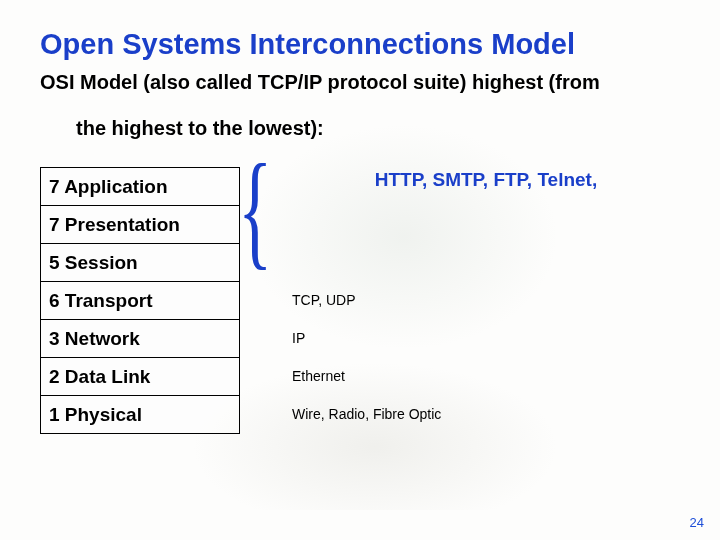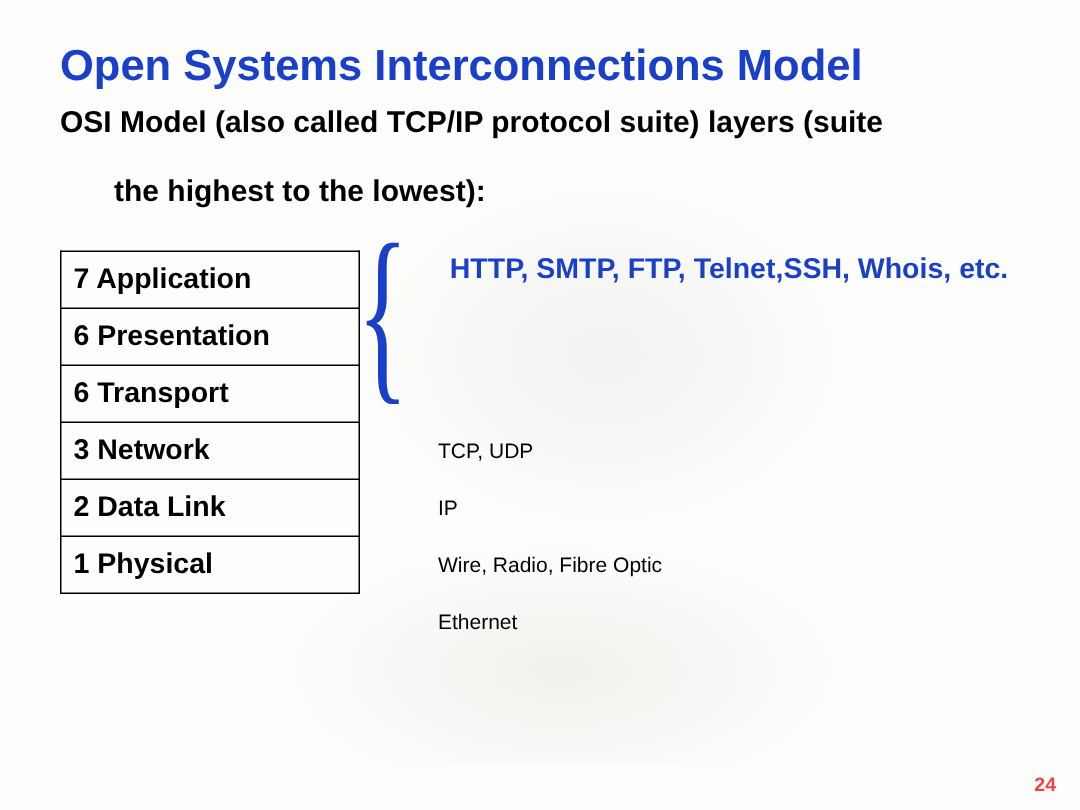--- a/index.html
+++ b/index.html
@@ -95,48 +95,51 @@
     justify-content: center;
     line-height: 1.35;
     padding-left: 8px;
     font-size: 19px;
     font-weight: bold;
   }
   .page-num {
     position: absolute;
     bottom: 10px;
     right: 16px;
-    color: #ef4444;
+    color: #1d4ed8;
     font-size: 13px;
-    font-weight: bold;
+    font-weight: normal;
   }
 </style>
 </head>
 <body>
 
 <div class="bg-deco"></div>
 
 <div class="slide">
 
   <h1 class="title">Open Systems Interconnections Model</h1>
 
   <div class="subtitle">
-    <span>OSI Model (also called TCP/IP protocol suite) layers (suite</span>
+    <span>OSI Model (also called TCP/IP protocol suite) highest (from</span>
     <span class="indent">the highest to the lowest):</span>
   </div>
 
   <div class="content">
 
     <table class="layers">
       <tbody>
           <tr>
             <td>7 Application</td>
           </tr>
       <tr>
-            <td>6 Presentation</td>
+            <td>7 Presentation</td>
+          </tr>
+      <tr>
+            <td>5 Session</td>
           </tr>
       <tr>
             <td>6 Transport</td>
           </tr>
       <tr>
             <td>3 Network</td>
           </tr>
       <tr>
             <td>2 Data Link</td>
           </tr>
@@ -146,25 +149,24 @@
     </tbody>
       </table>
 
     <div class="brace-cell">
       <span class="brace">{</span>
     </div>
 
     <div class="examples">
       <div class="ex-upper">
         <span>HTTP, SMTP, FTP, Telnet,</span>
-        <span>SSH, Whois, etc.</span>
       </div>
       <div class="ex-row">TCP, UDP</div>
       <div class="ex-row">IP</div>
+      <div class="ex-row">Ethernet</div>
       <div class="ex-row">Wire, Radio, Fibre Optic</div>
-      <div class="ex-row">Ethernet</div>
     </div>
 
   </div>
 
   <div class="page-num">24</div>
 
 </div>
 
 </body></html>

